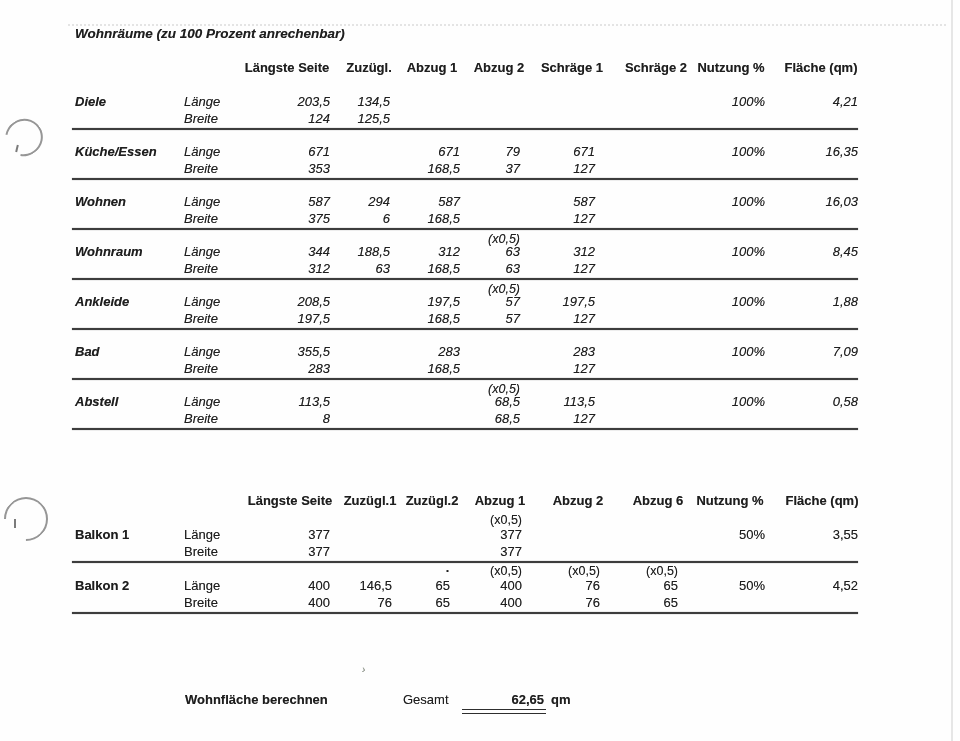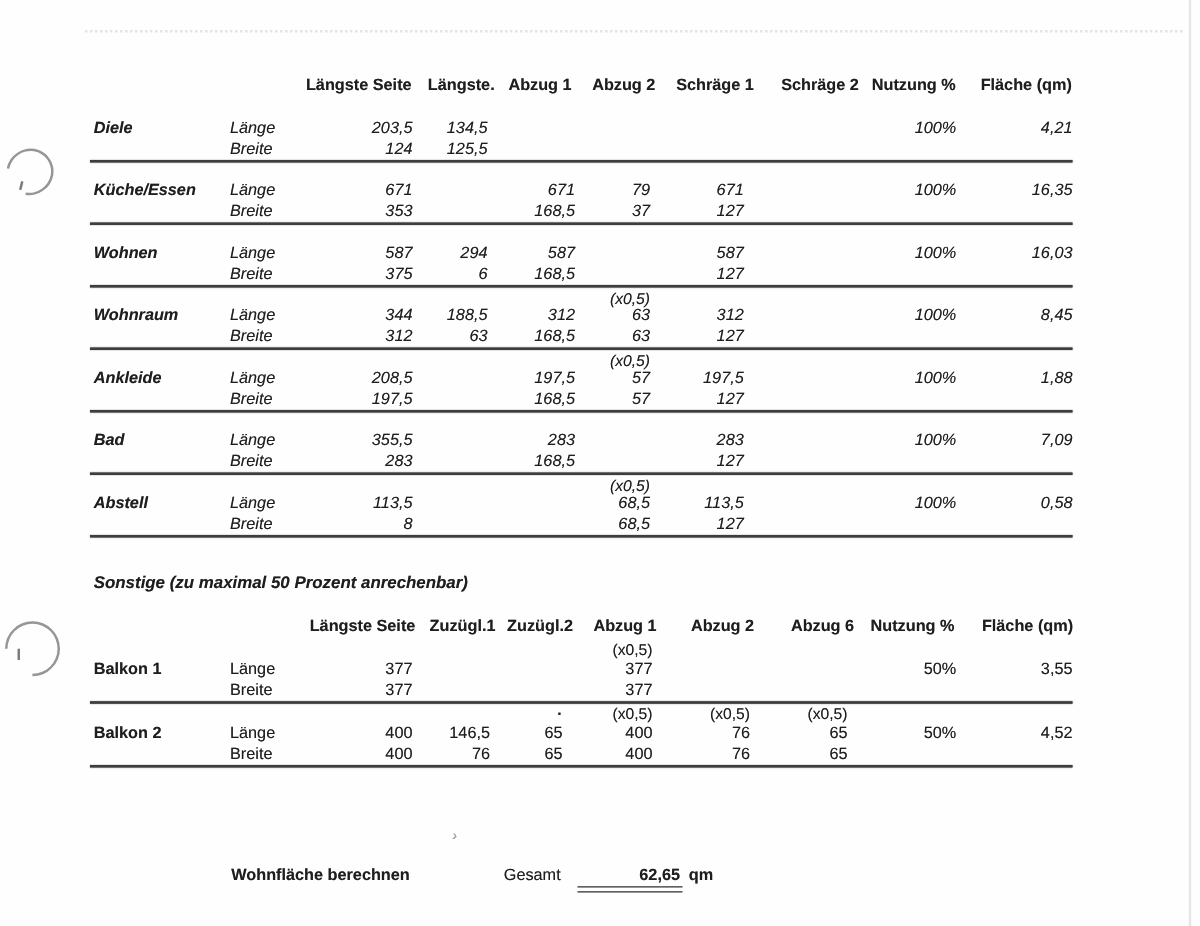--- a/index.html
+++ b/index.html
@@ -51,23 +51,24 @@
 <div class="page">
 
   <div class="speck"></div>
   <div class="edge-r"></div>
   <div class="hole hole1"></div>
   <div class="tick tick1"></div>
   <div class="hole hole2"></div>
   <div class="tick tick2"></div>
   <span class="abs stray">›</span>
 
+  <span class="abs title" style="left:75px; top:26px">Wohnräume (zu 100 Prozent anrechenbar)</span>
 
   <span class="abs hdr" style="left:287px; top:60px">Längste Seite</span>
-  <span class="abs hdr" style="left:369px; top:60px">Längste.</span>
+  <span class="abs hdr" style="left:369px; top:60px">Zuzügl.</span>
   <span class="abs hdr" style="left:432px; top:60px">Abzug 1</span>
   <span class="abs hdr" style="left:499px; top:60px">Abzug 2</span>
   <span class="abs hdr" style="left:572px; top:60px">Schräge 1</span>
   <span class="abs hdr" style="left:656px; top:60px">Schräge 2</span>
   <span class="abs hdr" style="left:731px; top:60px">Nutzung %</span>
   <span class="abs hdr" style="left:821px; top:60px">Fläche (qm)</span>
 
   <div class="block" style="top:80px">
     <div class="line g1 l-a">
       <div class="room c1">Diele</div>
@@ -211,21 +212,20 @@
     </div>
     <div class="line g1 l-b">
       <div class="c2">Breite</div>
       <div class="num c3">8</div>
       <div class="num c6">68,5</div>
       <div class="num c7">127</div>
     </div>
     <div class="rule"></div>
   </div>
 
-  <span class="abs title" style="left:75px; top:458px">Sonstige (zu maximal 50 Prozent anrechenbar)</span>
 
   <span class="abs hdr" style="left:290px; top:493px">Längste Seite</span>
   <span class="abs hdr" style="left:370px; top:493px">Zuzügl.1</span>
   <span class="abs hdr" style="left:432px; top:493px">Zuzügl.2</span>
   <span class="abs hdr" style="left:500px; top:493px">Abzug 1</span>
   <span class="abs hdr" style="left:578px; top:493px">Abzug 2</span>
   <span class="abs hdr" style="left:658px; top:493px">Abzug 6</span>
   <span class="abs hdr" style="left:730px; top:493px">Nutzung %</span>
   <span class="abs hdr" style="left:822px; top:493px">Fläche (qm)</span>
 

